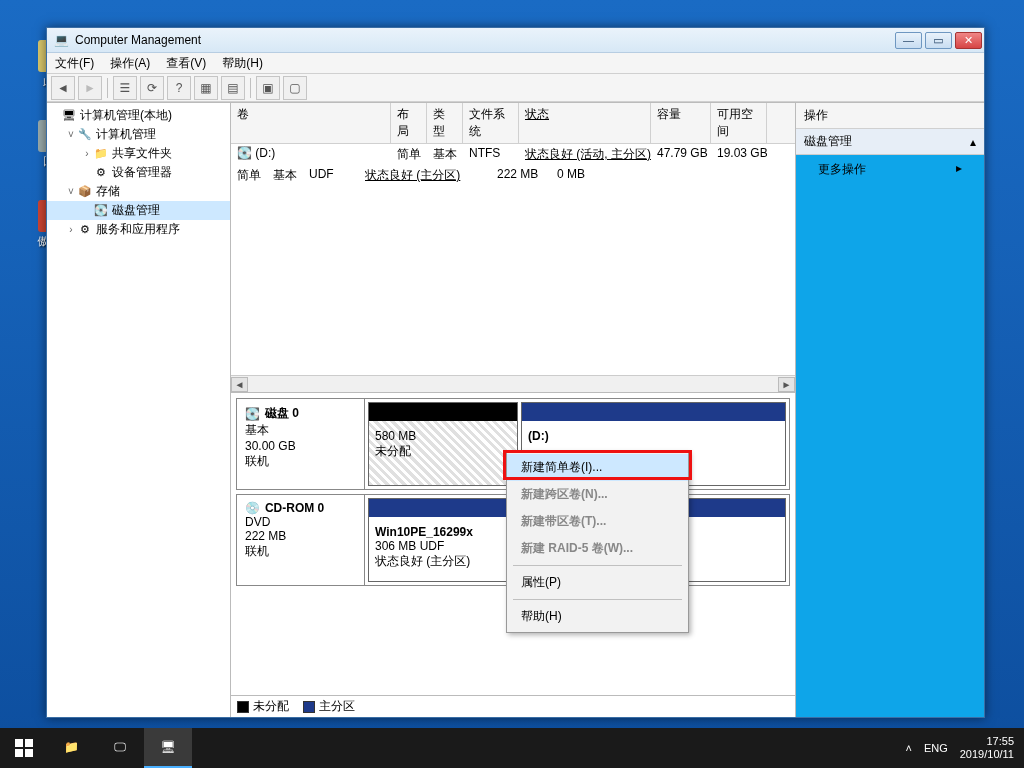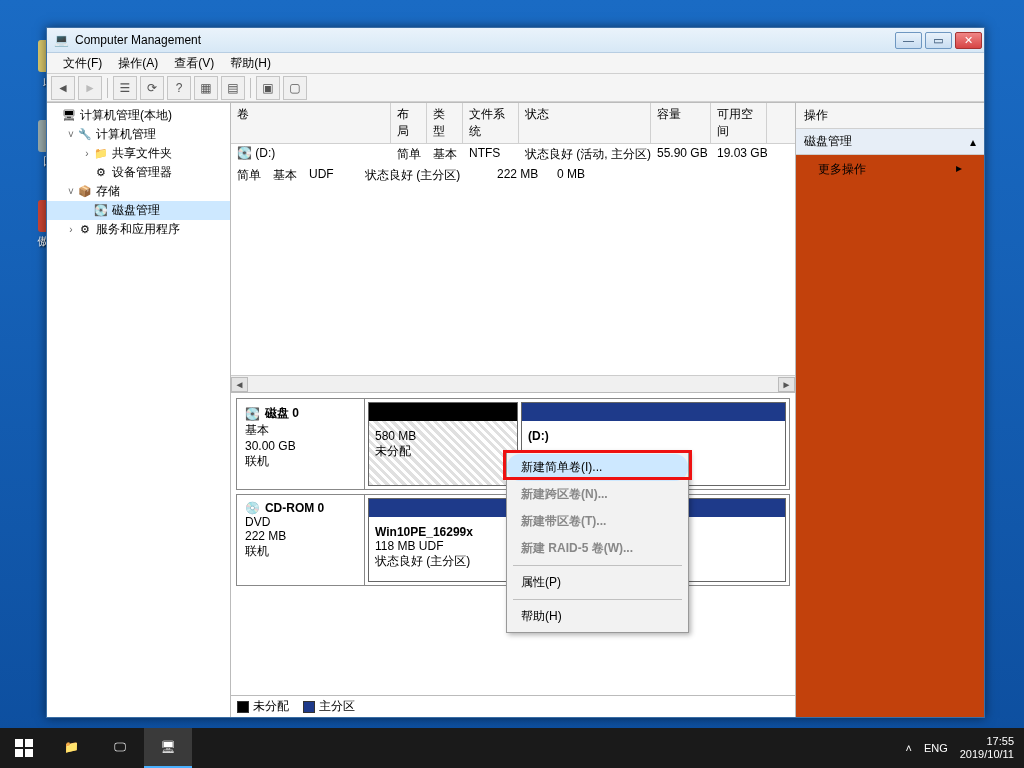--- a/index.html
+++ b/index.html
@@ -9,21 +9,21 @@
 .desktop-icon .ico { width: 32px; height: 32px; margin: 0 auto 2px; background: #666; border-radius: 3px; }
 
 .window { position: absolute; left: 46px; top: 27px; width: 939px; height: 691px; background: #fff; border: 1px solid #3a6ea5; box-shadow: 0 0 10px rgba(0,0,0,.5); display: flex; flex-direction: column; }
 .titlebar { height: 25px; background: linear-gradient(#eaf3fb,#d7e8f6); display: flex; align-items: center; padding: 0 2px; border-bottom: 1px solid #b7cde2; }
 .titlebar .icon { width:16px; height:16px; margin: 0 5px; display:inline-flex; align-items:center; justify-content:center;}
 .titlebar .title { flex: 1; font-size: 12px; color: #000; }
 .winbtns { display: flex; gap: 3px; }
 .winbtn { width: 27px; height: 17px; border: 1px solid #6e97c1; border-radius: 2px; background: linear-gradient(#e9f2fa,#c8ddf2); display:flex; align-items:center; justify-content:center; font-size:11px; color:#2c4a6b;}
 .winbtn.close { background: linear-gradient(#f08686,#d64545); border-color:#a53333; color:#fff;}
 
-.menubar { height: 21px; display:flex; align-items:center; padding:0 8px; border-bottom:1px solid #d0d0d0; background:#f5f5f5;}
+.menubar { height: 21px; display:flex; align-items:center; padding:0 0; border-bottom:1px solid #d0d0d0; background:#f5f5f5;}
 .menubar span { padding:2px 8px; font-size:12px; cursor:default;}
 
 .toolbar { height:28px; display:flex; align-items:center; padding:2px 4px; gap:3px; background:#f5f5f5; border-bottom:1px solid #d0d0d0;}
 .tbtn { width:24px; height:24px; border:1px solid #c5c5c5; background:#f0f0f0; display:flex; align-items:center; justify-content:center; font-size:12px; color:#555;}
 .tsep { width:1px; height:20px; background:#c0c0c0; margin:0 2px;}
 
 .content { flex:1; display:flex; border-top:1px solid #bbb;}
 .tree { width:184px; border-right:1px solid #bbb; padding:3px 0; background:#fff; overflow:auto;}
 .tree-node { display:flex; align-items:center; padding:1px 2px; font-size:12px; white-space:nowrap; cursor:default;}
 .tree-node.root { font-weight:normal;}
@@ -32,47 +32,47 @@
 .tree-node.selected { background:#cde8ff;}
 .tree-indent1 { padding-left:18px;}
 .tree-indent2 { padding-left:34px;}
 
 .middle { flex:1; display:flex; flex-direction:column; border-right:1px solid #bbb;}
 .vollist { height:290px; border-bottom:1px solid #bbb; overflow:auto; position:relative;}
 .volhead { display:flex; background:#f5f5f5; border-bottom:1px solid #d0d0d0; position:sticky; top:0;}
 .volhead div { padding:3px 6px; border-right:1px solid #d0d0d0; font-size:12px;}
 .volrow { display:flex;}
 .volrow div { padding:2px 6px; font-size:12px; white-space:nowrap; overflow:hidden;}
-.c-vol{width:160px;} .c-lay{width:36px;} .c-typ{width:36px;} .c-fs{width:56px;} .c-st{width:132px;} .c-cap{width:60px;} .c-fr{width:56px;}
+.c-vol{width:160px;} .c-lay{width:36px;} .c-typ{width:36px;} .c-fs{width:56px;} .c-st{width:132px;text-decoration:underline;} .c-cap{width:60px;} .c-fr{width:56px;}
 .scrollbar-h { position:absolute; bottom:0; left:0; right:0; height:17px; background:#f0f0f0; border-top:1px solid #ccc; display:flex; align-items:center;}
 .scrollbar-h .arrow{width:17px;height:15px;border:1px solid #bbb;background:#e4e4e4;display:flex;align-items:center;justify-content:center;font-size:10px;color:#555;}
 .scrollbar-h .track{flex:1;}
 
 .diskmap { flex:1; overflow:auto; padding:1px; background:#fff; position:relative;}
 .diskrow { display:flex; border:1px solid #888; margin:4px; height:92px;}
 .diskinfo { width:128px; border-right:1px solid #888; padding:6px 8px; font-size:12px; background:#fff;}
 .diskinfo .dtitle{display:flex;align-items:center;gap:5px;font-weight:bold;}
 .diskblocks { flex:1; display:flex; gap:3px; padding:3px;}
 .dblock { border:1px solid #666; position:relative; padding:26px 6px 4px; font-size:12px; overflow:hidden;}
 .dblock .bar{position:absolute;top:0;left:0;right:-1px;height:18px;}
 .bar.unalloc{background:#000;}
 .bar.primary{background:#1e3a8a;}
 .hatch { background: repeating-linear-gradient(45deg,#e0e0e0,#e0e0e0 3px,#fff 3px,#fff 6px);}
 
 .legend { height:22px; border-top:1px solid #bbb; display:flex; align-items:center; gap:4px; padding:0 6px; font-size:12px;}
 .lbox{width:12px;height:12px;border:1px solid #333;display:inline-block;}
 .lbox.black{background:#000;} .lbox.blue{background:#1e3a8a;}
 
-.actions { width:188px; background:#c2410c;}
+.actions { width:188px; background:#0ea5e9;}
 .actions-head{background:#f5f5f5;padding:4px 8px;border-bottom:1px solid #d0d0d0;font-size:12px;}
 .actions-section{background:#e7eef7;padding:4px 8px;border-bottom:1px solid #ccc;display:flex;justify-content:space-between;align-items:center;font-size:12px;}
 .actions-item{padding:6px 22px;font-size:12px;display:flex;justify-content:space-between;}
 
 .context-menu { position:absolute; left:506px; top:451px; width:183px; background:#f2f2f2; border:1px solid #999; box-shadow:2px 2px 5px rgba(0,0,0,.3); padding:2px 0; z-index:100;}
-.cm-item{padding:5px 14px;font-size:12px;cursor:default;border-radius:13px;}
+.cm-item{padding:5px 14px;font-size:12px;cursor:default;}
 .cm-item.disabled{color:#888;font-weight:bold;}
 .cm-item.highlight{background:#cde8ff;}
 .cm-sep{height:1px;background:#c0c0c0;margin:3px 6px;}
 .red-box{position:absolute;border:3px solid #e11;pointer-events:none;z-index:101;}
 
 .taskbar{position:absolute;left:0;right:0;bottom:0;height:40px;background:#1a1a1a;display:flex;align-items:center;color:#fff;}
 .start{width:48px;height:40px;display:flex;align-items:center;justify-content:center;}
 .start svg{width:18px;height:18px;}
 .tb-icon{width:48px;height:40px;display:flex;align-items:center;justify-content:center;border-bottom:2px solid transparent;}
 .tb-icon.active{background:#3a3a3a;border-bottom-color:#4ab0ff;}
@@ -176,21 +176,21 @@
           <div class="c-st">状态</div>
           <div class="c-cap">容量</div>
           <div class="c-fr">可用空间</div>
         </div>
         <div class="volrow">
           <div class="c-vol">💽 <span>(D:)</span></div>
           <div class="c-lay">简单</div>
           <div class="c-typ">基本</div>
           <div class="c-fs">NTFS</div>
           <div class="c-st">状态良好 (活动, 主分区)</div>
-          <div class="c-cap">55.90 GB</div>
+          <div class="c-cap">47.79 GB</div>
           <div class="c-fr">19.03 GB</div>
         </div>
         <div class="volrow">
           <div class="c-lay">简单</div>
           <div class="c-typ">基本</div>
           <div class="c-fs">UDF</div>
           <div class="c-st">状态良好 (主分区)</div>
           <div class="c-cap">222 MB</div>
           <div class="c-fr">0 MB</div>
         </div>
@@ -232,21 +232,21 @@
                 <span>CD-ROM 0</span>
               </div>
             <div>DVD</div>
             <div>222 MB</div>
             <div>联机</div>
           </div>
           <div class="diskblocks">
             <div class="dblock" style="flex:1">
               <div class="bar primary"></div>
               <div style="font-weight:bold">Win10PE_16299x</div>
-              <div>118 MB UDF</div>
+              <div>306 MB UDF</div>
               <div>状态良好 (主分区)</div>
             </div>
           </div>
         </div>
       </div>
 
       <div class="legend">
         <span class="lbox black"></span>
         <span>未分配</span>
         <span style="width:6px"></span>

